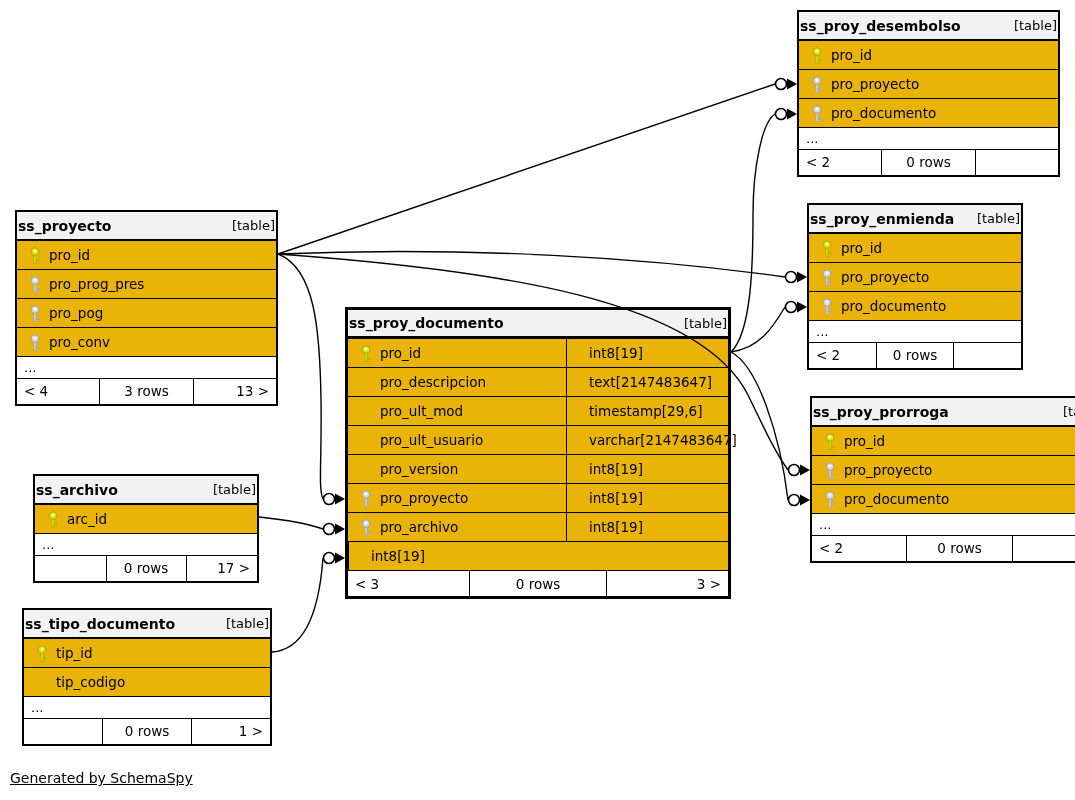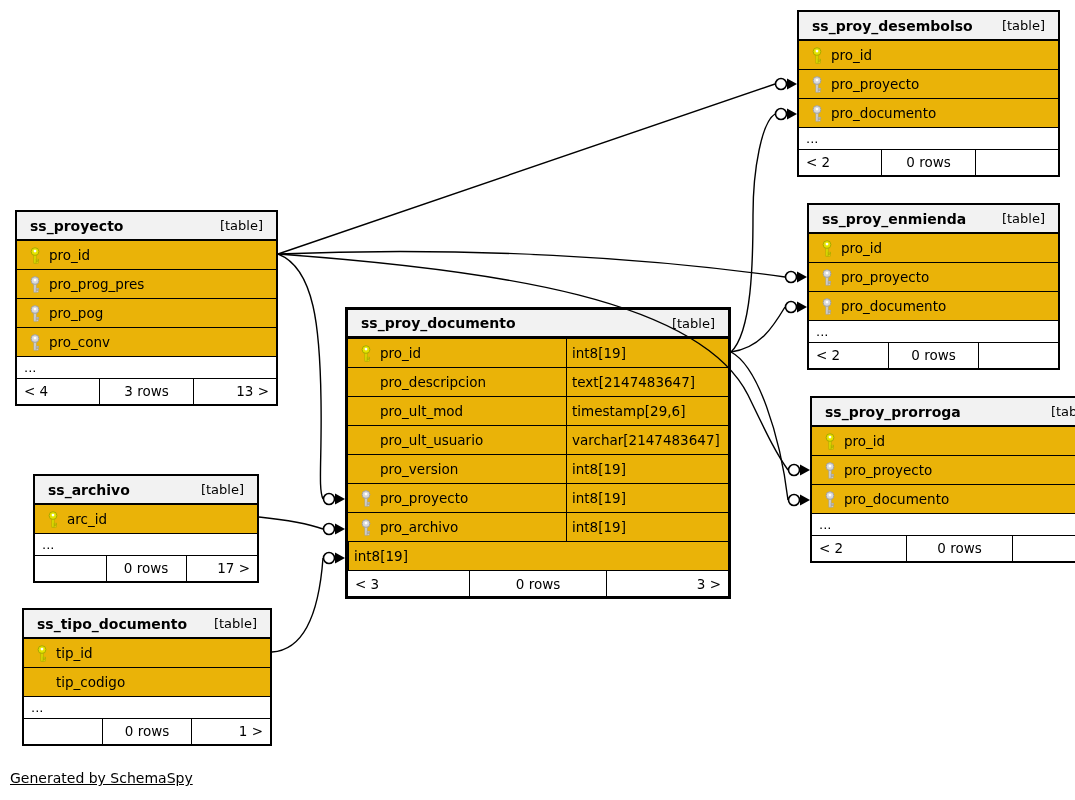--- a/index.html
+++ b/index.html
@@ -4,30 +4,30 @@
 <style>
   html,body{margin:0;padding:0;background:#fff;}
   body{width:1075px;height:800px;position:relative;overflow:hidden;
        font-family:"DejaVu Sans","Liberation Sans",sans-serif;color:#000;}
   #diagram{position:absolute;inset:0;}
   #tables{position:absolute;inset:0;z-index:1;}
   #rel-layer{position:absolute;left:0;top:0;z-index:5;pointer-events:none;}
   .tbl{position:absolute;border:2px solid #000;background:#fff;box-sizing:border-box;}
   .tbl.emph{border-width:3px;}
   .thead{background:#f2f2f2;border-bottom:2px solid #000;display:flex;
-         justify-content:space-between;align-items:center;padding:0 13px;height:27px;}
+         justify-content:space-between;align-items:center;padding:0 1px;height:27px;}
   .emph .thead{border-bottom-width:3px;height:26px;}
   .tname{font-weight:bold;font-size:14px;white-space:nowrap;}
   .ttag{font-size:13px;white-space:nowrap;}
   .trow{display:flex;align-items:stretch;border-bottom:1.5px solid #000;
         font-size:13.5px;height:28px;background:#eab308;}
   .ncell{display:flex;align-items:center;flex:1;min-width:0;}
   .ncell.fixed{flex:0 0 auto;}
   .tcell{border-left:1.5px solid #000;flex:1;display:flex;align-items:center;
-         padding-left:5px;font-size:13.5px;white-space:nowrap;}
+         padding-left:22px;font-size:13.5px;white-space:nowrap;}
   .kcell{width:22px;margin-left:7px;display:flex;align-items:center;justify-content:center;flex:0 0 auto;}
   .cname{margin-left:3px;white-space:nowrap;}
   .tell{height:20.5px;display:flex;align-items:center;padding-left:7px;
         border-bottom:1.5px solid #000;font-size:13px;}
   .tfoot{display:flex;height:25px;font-size:13.5px;background:#fff;}
   .tfoot span{display:flex;align-items:center;padding:0 7px;min-width:0;}
   .f-left{flex:1;justify-content:flex-start;}
   .f-center{flex:1.15;justify-content:center;border-left:1.5px solid #000;}
   .f-right{flex:1;justify-content:flex-end;border-left:1.5px solid #000;}
   #credit{position:absolute;left:10px;top:770px;font-size:14px;text-decoration:underline;}
@@ -239,21 +239,21 @@
         </div>
         <div class="trow">
           <span class="tcell">int8[19]</span>
         </div>
         <div class="tfoot">
           <span class="f-left">&lt; 3</span>
           <span class="f-center">0 rows</span>
           <span class="f-right">3 &gt;</span>
         </div>
       </div>
-      <div class="tbl" style="left: 807px; top: 203px; width: 253px;">
+      <div class="tbl" style="left: 807px; top: 203px; width: 216px;">
         <div class="thead">
           <span class="tname">ss_proy_enmienda</span>
           <span class="ttag">[table]</span>
         </div>
         <div class="trow">
           <span class="ncell">
             <span class="kcell">
               <svg width="12" height="17" viewBox="0 0 12 17">
     <circle cx="6" cy="4.6" r="3.9" fill="#e4e400" stroke="#a8a800" stroke-width="1"></circle>
     <circle cx="6" cy="4.1" r="1.4" fill="#fff"></circle>

